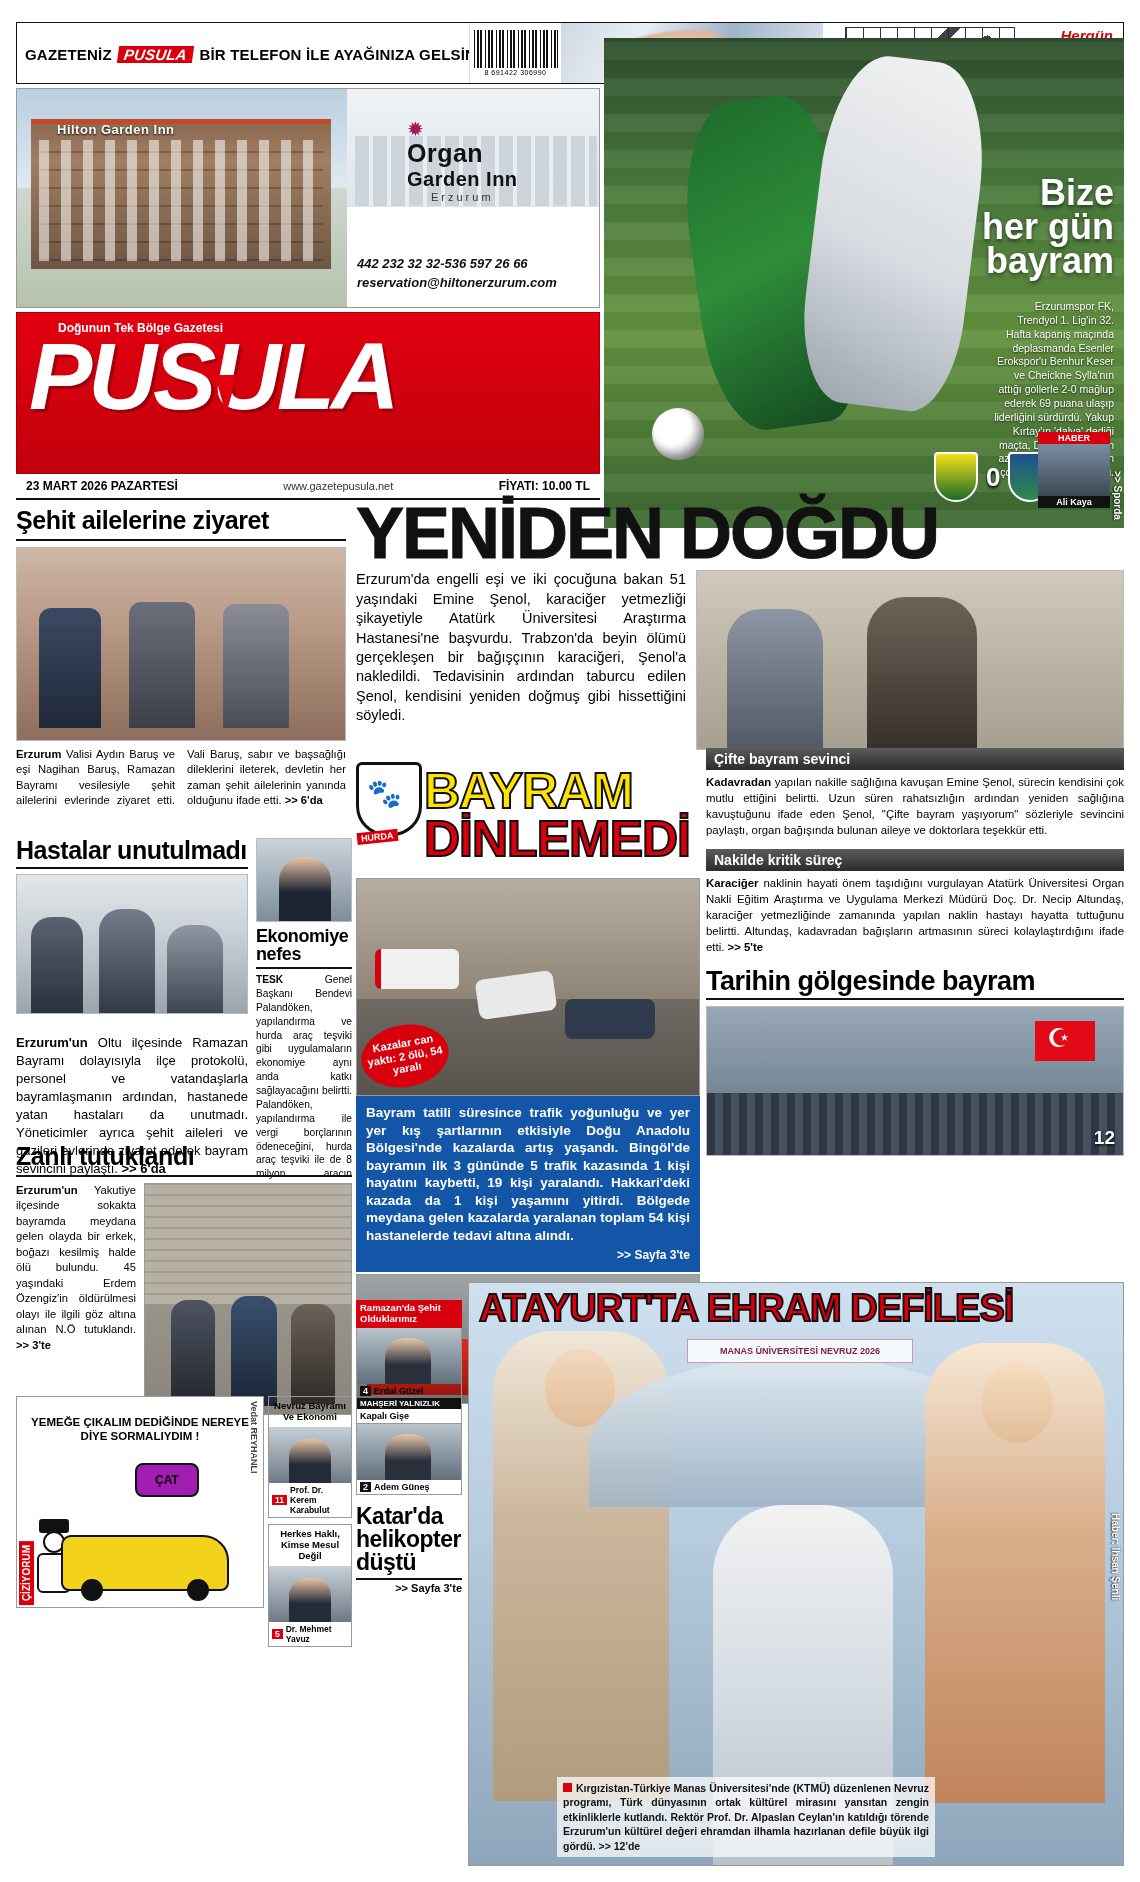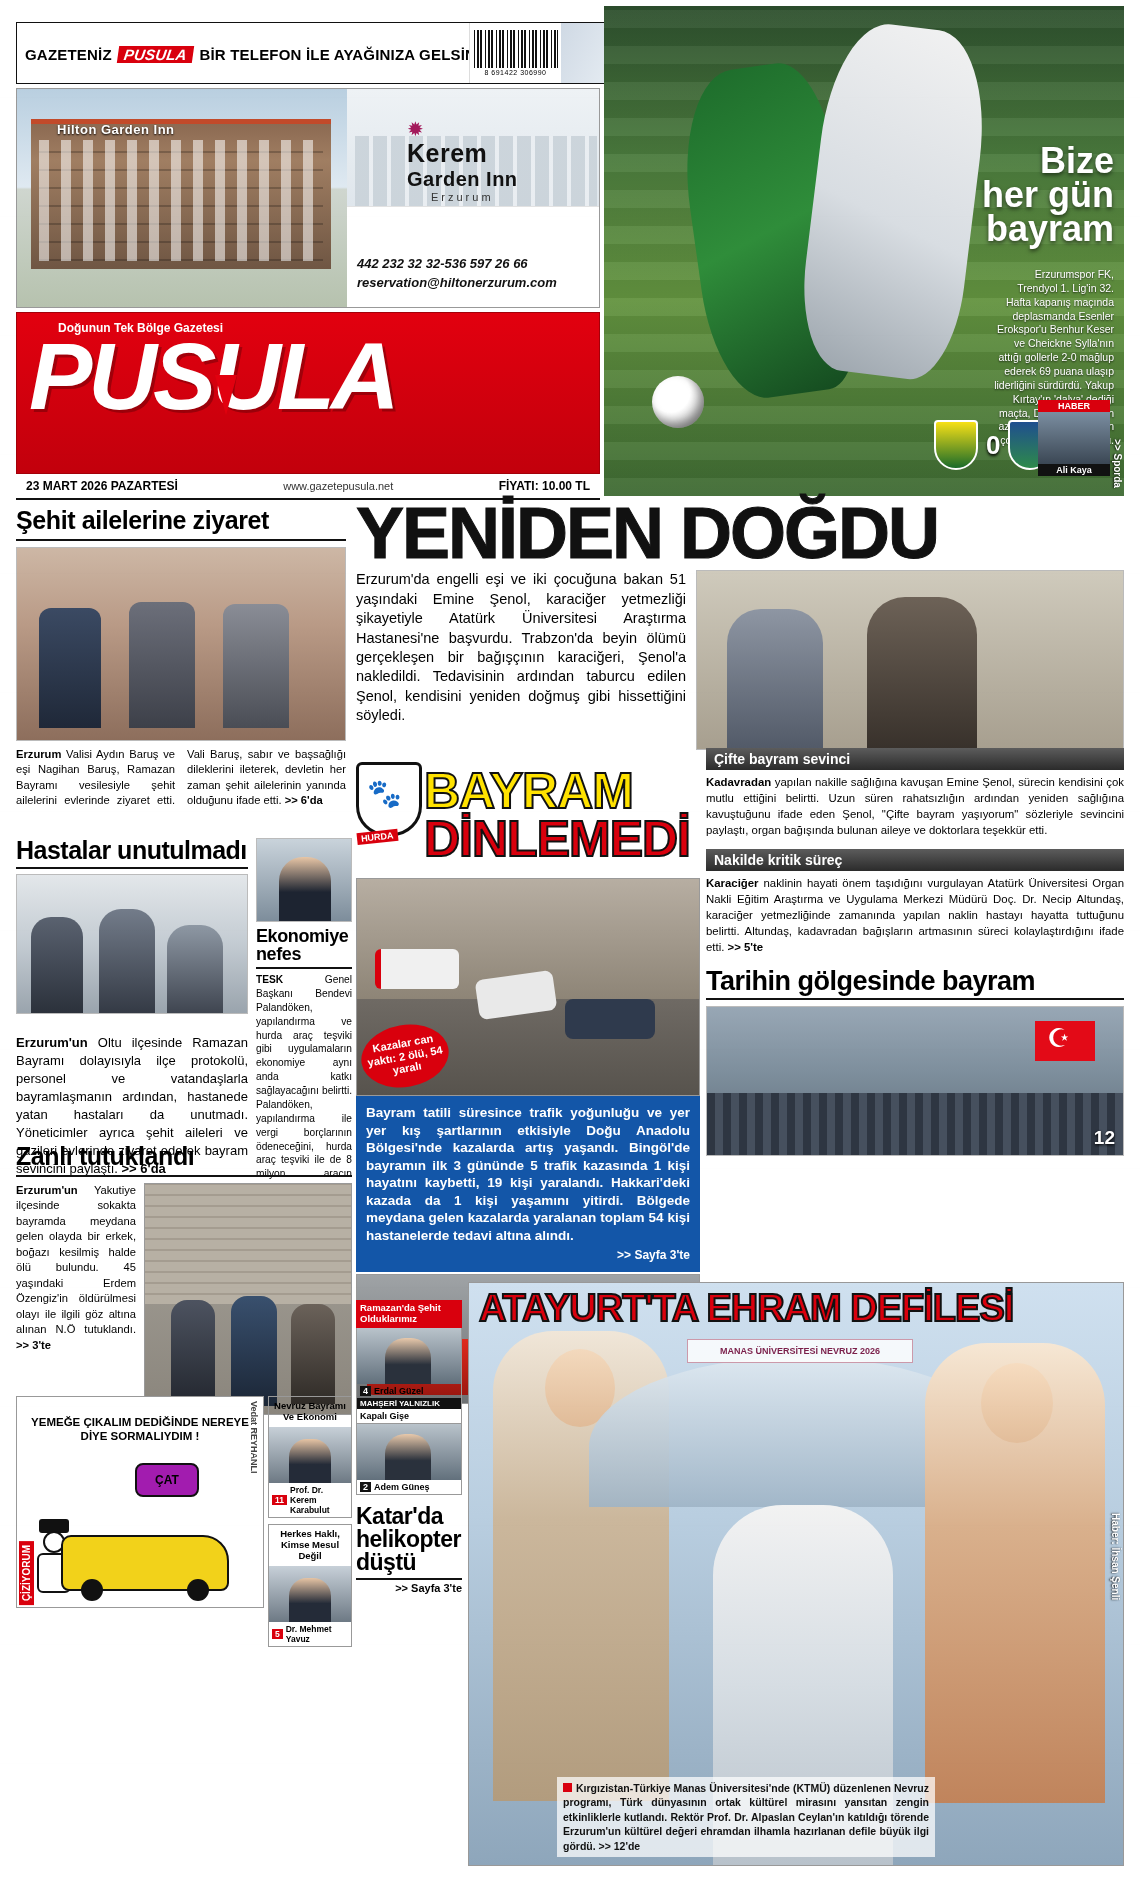--- a/index.html
+++ b/index.html
@@ -115,21 +115,21 @@
   .hilton-logo .hl-1 { font-size: 25px; font-weight: bold; letter-spacing: .5px; color:#111; }
   .hilton-logo .hl-2 { font-size: 20px; font-weight: bold; color:#111; letter-spacing:.5px; }
   .hilton-logo .hl-3 { font-size: 11px; color:#333; letter-spacing: 3px; text-align:center; }
   .hilton-contact {
     position:absolute; left: 10px; right: 10px; bottom: 14px;
     font-style: italic; font-weight: bold; font-size: 13px; color:#111; line-height: 1.45;
   }
 
   
   .sportphoto {
-    position: absolute; left: 604px; top: 6px; width: 520px; height: 490px;
+    position: absolute; left: 604px; top: 38px; width: 520px; height: 490px;
     background: linear-gradient(180deg,#2d4f2d 0%, #4a7a3d 30%, #63933f 60%, #3e6a33 100%);
     overflow: hidden;
   }
   .sportphoto .grass {
     position:absolute; inset:0;
     background: repeating-linear-gradient(0deg, rgba(255,255,255,.05) 0 18px, rgba(0,0,0,.05) 18px 36px);
   }
   .sportphoto .p1 {
     position:absolute; left: 90px; top: 60px; width: 150px; height: 330px;
     background: linear-gradient(160deg,#1d6b2b 0%, #2f8d3a 50%, #14491f 100%);
@@ -492,21 +492,21 @@
 
   <div class="hilton">
     <div class="hilton-photo">
       <div class="bld"></div>
       <div class="sign">Hilton Garden Inn</div>
     </div>
     <div class="hilton-right">
       <div class="sketch"></div>
       <div class="hilton-logo">
         <div class="hl-mark">✹</div>
-        <div class="hl-1">Kerem</div>
+        <div class="hl-1">Organ</div>
         <div class="hl-2">Garden Inn</div>
         <div class="hl-3">Erzurum</div>
       </div>
       <div class="hilton-contact">
         <div>442 232 32 32-536 597 26 66</div>
         <div>reservation@hiltonerzurum.com</div>
       </div>
     </div>
   </div>
 

